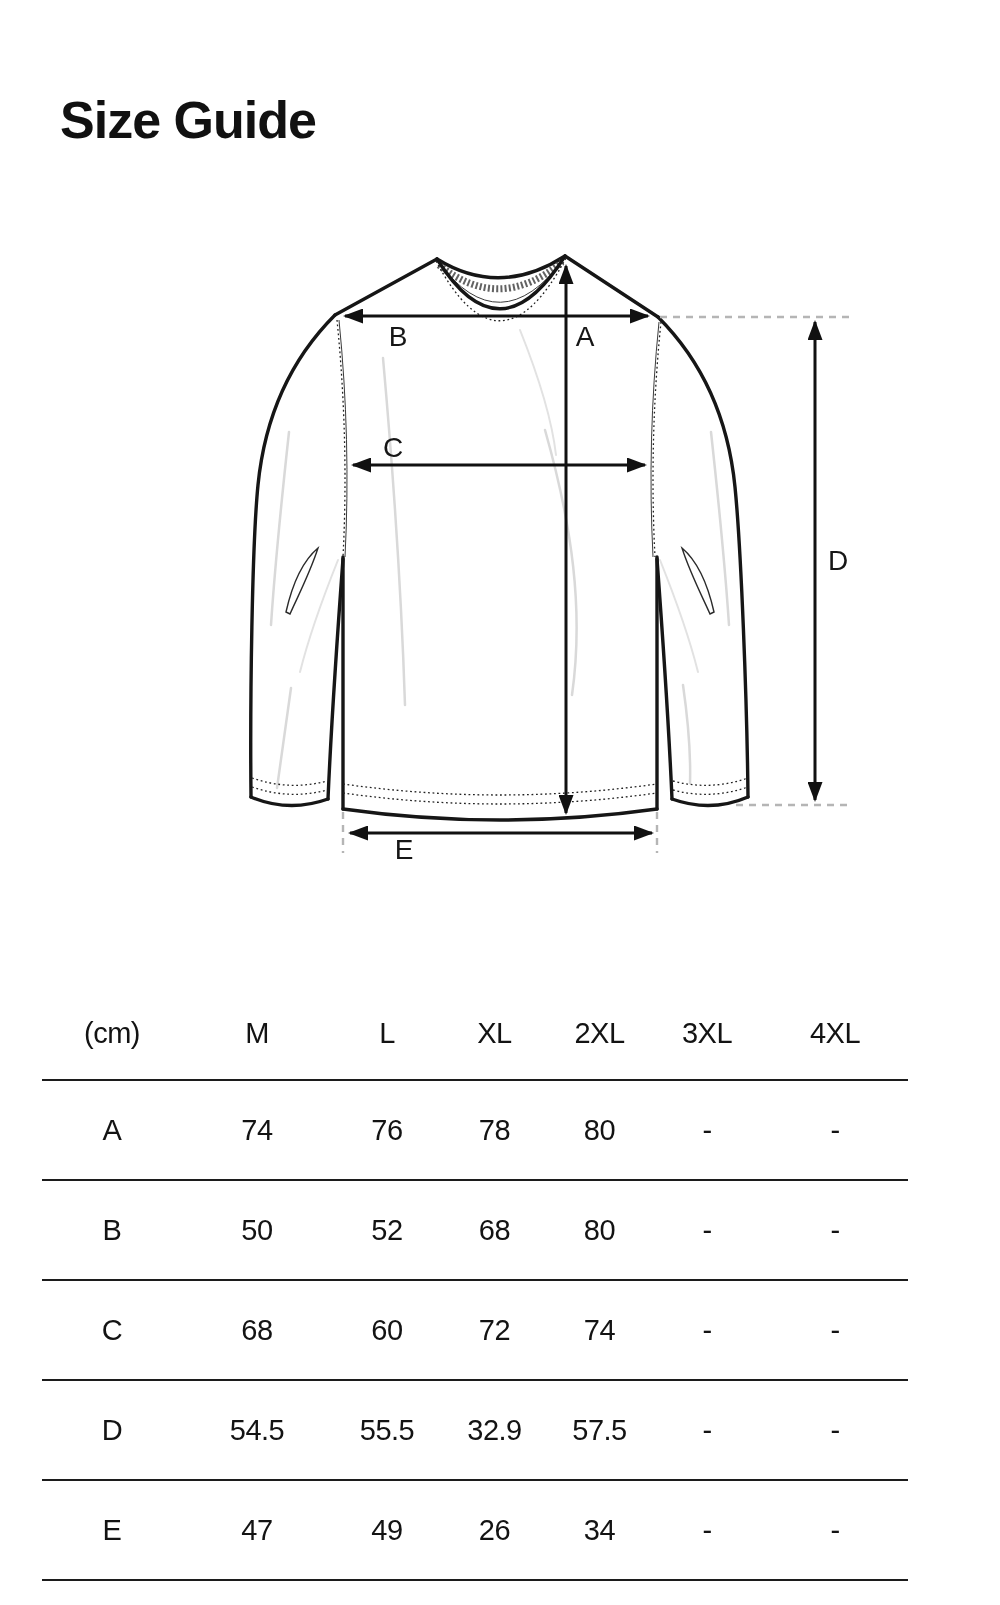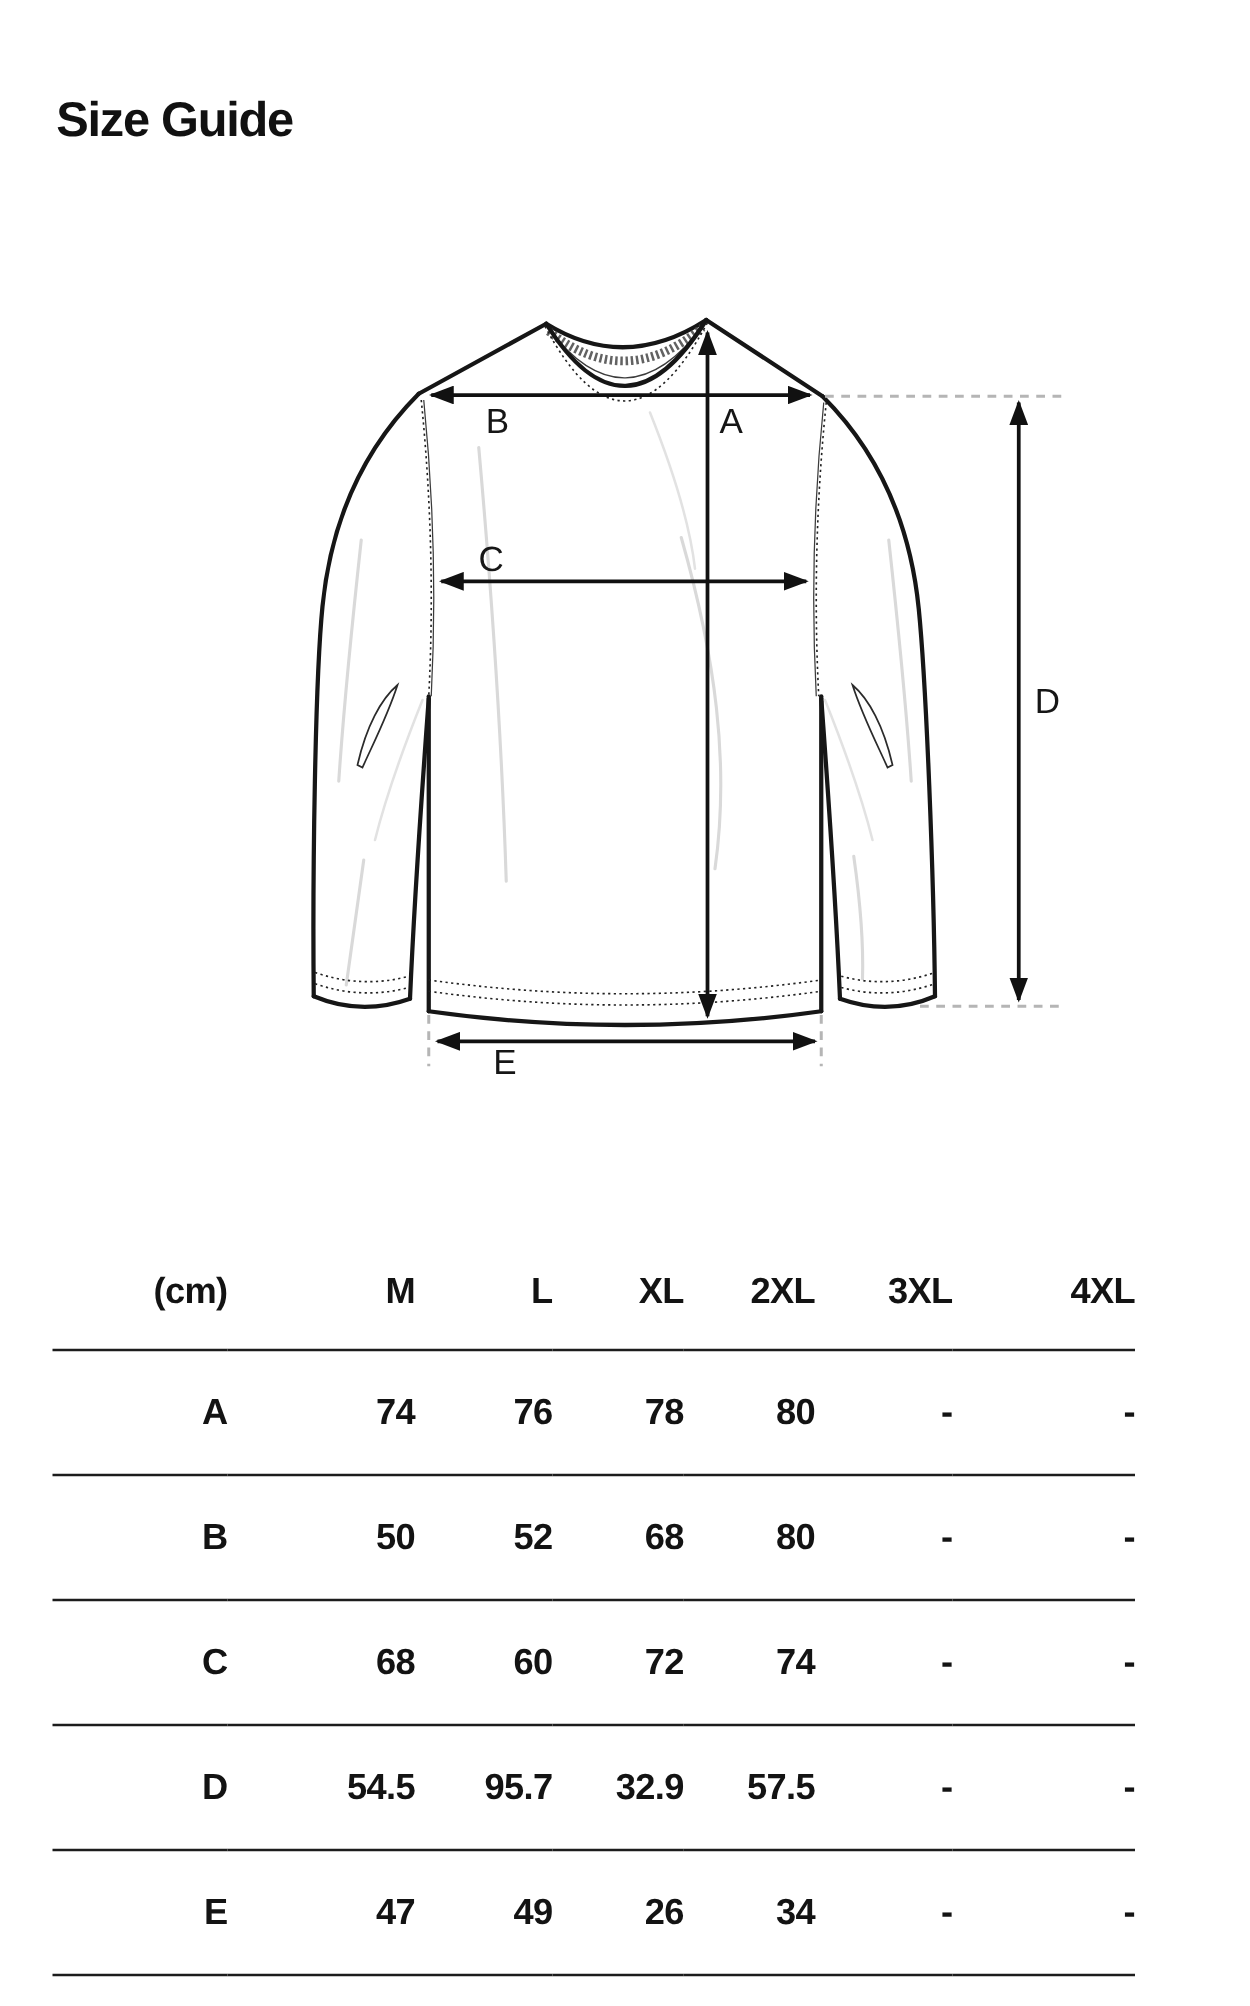--- a/index.html
+++ b/index.html
@@ -2,22 +2,22 @@
 <html><head>
 <meta charset="utf-8">
 <style>
   html,body{
     margin:0;padding:0;
     width:1000px;height:1605px;
     background:#ffffff;overflow:hidden;
     font-family:"Liberation Sans","DejaVu Sans",sans-serif;
   }
   .page-title{
-    position:absolute;left:44px;top:74px;margin:1px;
-    font-size:39px;font-weight:700;color:#111;letter-spacing:-1px;
+    position:absolute;left:44px;top:74px;margin:16px;
+    font-size:52px;font-weight:700;color:#111;letter-spacing:-1px;
   }
   #diagram{position:absolute;left:0;top:0;}
 
   
   .ol{fill:none;stroke:#161616;stroke-width:3.4;stroke-linecap:round;stroke-linejoin:round}
   .thin{fill:none;stroke:#3c3c3c;stroke-width:1}
   .dot{fill:none;stroke:#222;stroke-width:1.3;stroke-dasharray:1.8 2.7}
   .rib{fill:none;stroke:#474747;stroke-width:7;stroke-dasharray:2 2.2;opacity:.85}
   .lite{fill:none;stroke:#d9d9d9;stroke-width:2.5;stroke-linecap:round}
   .lite2{fill:none;stroke:#e2e2e2;stroke-width:2;stroke-linecap:round}
@@ -25,21 +25,21 @@
   .arrow{fill:none;stroke:#111;stroke-width:3}
   .guide{fill:none;stroke:#b5b5b5;stroke-width:2.4;stroke-dasharray:7 6}
   .lbl{font-size:28px;fill:#161616}
 
   
   .size-table{
     position:absolute;left:42px;top:987px;width:866px;
     border-collapse:collapse;table-layout:fixed;color:#131313;
   }
   .size-table th,.size-table td{
-    font-weight:700;text-align:right;vertical-align:middle;
+    font-weight:400;text-align:center;vertical-align:middle;
     font-size:29px;letter-spacing:-0.5px;padding:0;
   }
   .size-table thead th{height:92px;border-bottom:2px solid #1c1c1c;}
   .size-table tbody td{height:98px;border-bottom:2px solid #1c1c1c;}
 </style>
 </head>
 <body>
 
 <h1 class="page-title">Size Guide</h1>
 
@@ -173,21 +173,21 @@
       <td>68</td>
       <td>60</td>
       <td>72</td>
       <td>74</td>
       <td>-</td>
       <td>-</td>
     </tr>
     <tr>
       <td>D</td>
       <td>54.5</td>
-      <td>95.7</td>
+      <td>55.5</td>
       <td>32.9</td>
       <td>57.5</td>
       <td>-</td>
       <td>-</td>
     </tr>
     <tr>
       <td>E</td>
       <td>47</td>
       <td>49</td>
       <td>26</td>

